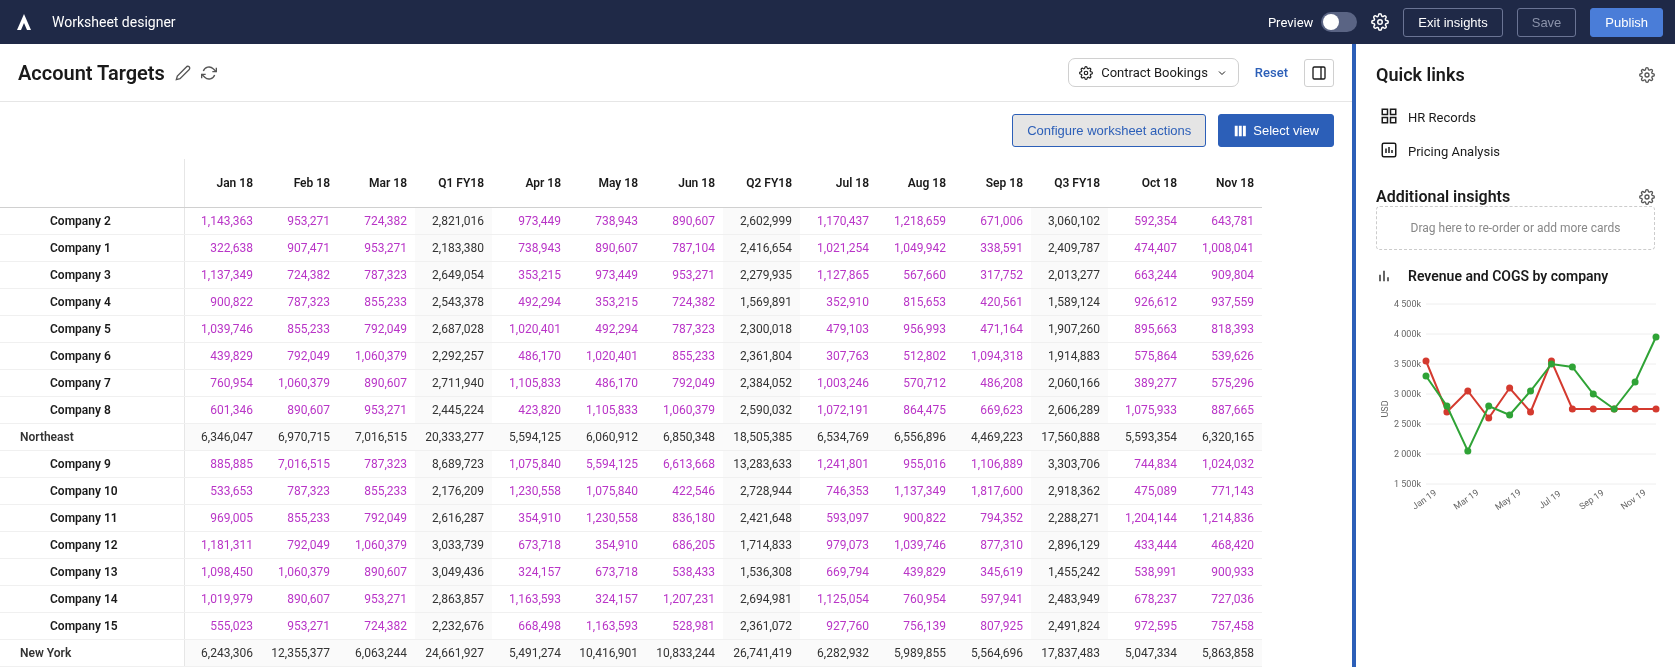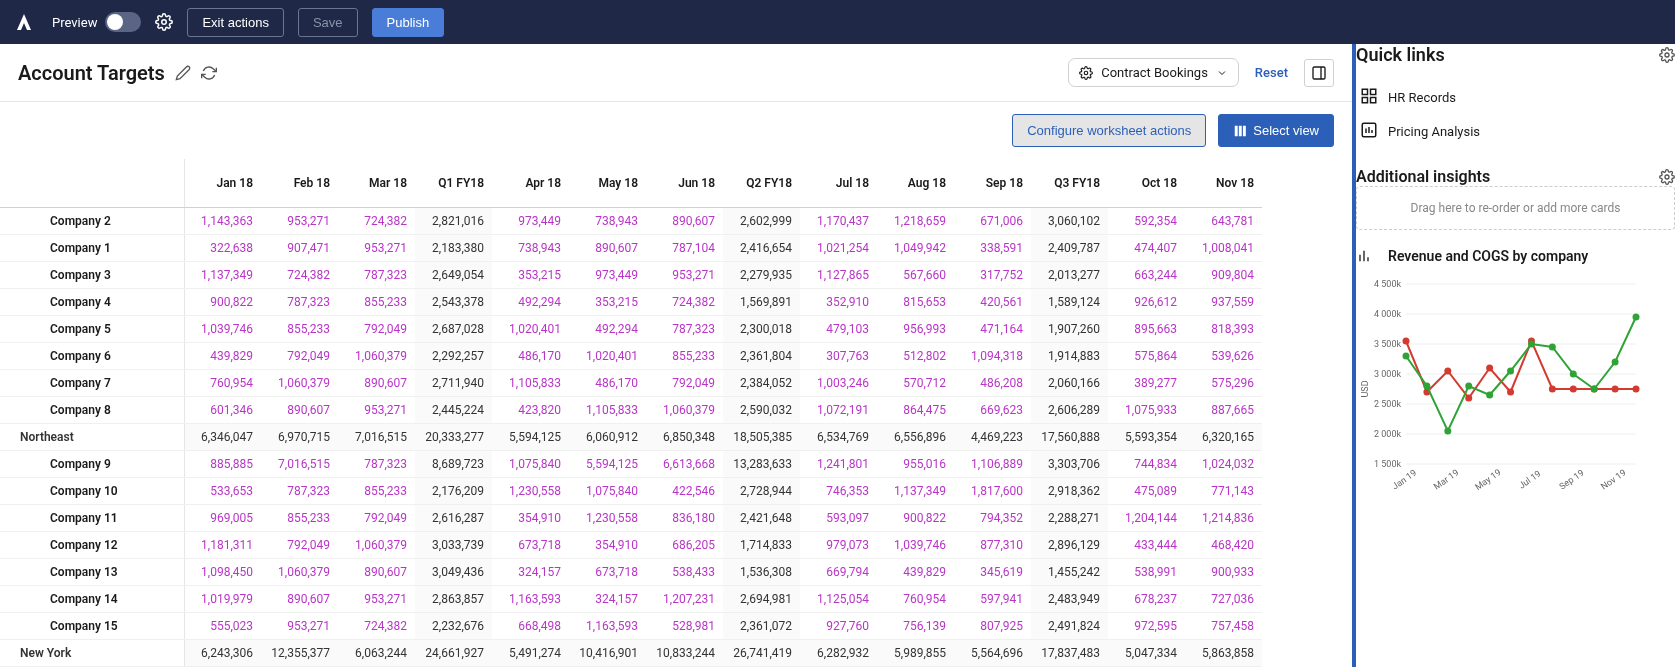--- a/index.html
+++ b/index.html
@@ -12,21 +12,21 @@
 .preview-wrap { display: flex; align-items: center; gap: 8px; }
 .toggle { width: 36px; height: 20px; background: #5a6484; border-radius: 10px; position: relative; }
 .toggle::after { content: ""; position: absolute; width: 16px; height: 16px; background: #fff; border-radius: 50%; top: 2px; left: 2px; }
 .topbar-btn { background: transparent; border: 1px solid #6a7494; color: #fff; padding: 6px 14px; border-radius: 3px; font-size: 13px; cursor: pointer; }
 .topbar-btn.disabled { color: #8a92aa; }
 .topbar-btn.publish { background: #4a7dd8; border-color: #4a7dd8; }
 .gear { color: #fff; cursor: pointer; }
 
 .body-wrap { display: flex; height: calc(100vh - 44px); }
 .main-col { flex: 1; display: flex; flex-direction: column; overflow: hidden; }
-.right-col { width: 323px; border-left: 4px solid #2c5fb8; display: flex; flex-direction: column; padding: 0; overflow-y: auto; }
+.right-col { width: 323px; border-left: 4px solid #2c5fb8; display: flex; flex-direction: column; padding: 20px; overflow-y: auto; }
 
 .page-header { display: flex; align-items: center; padding: 14px 18px; gap: 10px; border-bottom: 1px solid #e6e6e6; }
 .page-title { font-size: 20px; font-weight: 600; }
 .icon-btn { cursor: pointer; color: #555; }
 .page-header-right { margin-left: auto; display: flex; align-items: center; gap: 16px; }
 .dropdown { border: 1px solid #d0d0d0; border-radius: 7px; padding: 6px 10px; display: flex; align-items: center; gap: 8px; cursor: pointer; }
 .reset-link { color: #2c5fb8; font-weight: 500; cursor: pointer; }
 .panel-icon { border: 1px solid #d0d0d0; border-radius: 3px; padding: 5px 6px; cursor: pointer; }
 
 .actions-row { display: flex; justify-content: flex-end; gap: 12px; padding: 12px 18px; }
@@ -55,32 +55,33 @@
 </style>
 </head>
 <body>
 
 <div class="topbar">
   <div class="logo">
     <svg width="20" height="20" viewBox="0 0 20 20">
         <path d="M10 2 L17 18 L13 18 L10 11 L7 18 L3 18 Z" fill="#fff"></path>
       </svg>
   </div>
+  <div class="topbar-title">Worksheet designer</div>
   <div class="topbar-right">
     <div class="preview-wrap">
       <span>Preview</span>
       <div class="toggle"></div>
     </div>
     <span class="gear">
       <svg width="18" height="18" viewBox="0 0 24 24" fill="none" stroke="currentColor" stroke-width="2">
           <circle cx="12" cy="12" r="3"></circle>
           <path d="M19.4 15a1.65 1.65 0 0 0 .33 1.82l.06.06a2 2 0 1 1-2.83 2.83l-.06-.06a1.65 1.65 0 0 0-1.82-.33 1.65 1.65 0 0 0-1 1.51V21a2 2 0 1 1-4 0v-.09a1.65 1.65 0 0 0-1-1.51 1.65 1.65 0 0 0-1.82.33l-.06.06a2 2 0 1 1-2.83-2.83l.06-.06a1.65 1.65 0 0 0 .33-1.82 1.65 1.65 0 0 0-1.51-1H3a2 2 0 1 1 0-4h.09a1.65 1.65 0 0 0 1.51-1 1.65 1.65 0 0 0-.33-1.82l-.06-.06a2 2 0 1 1 2.83-2.83l.06.06a1.65 1.65 0 0 0 1.82.33h0a1.65 1.65 0 0 0 1-1.51V3a2 2 0 1 1 4 0v.09a1.65 1.65 0 0 0 1 1.51h0a1.65 1.65 0 0 0 1.82-.33l.06-.06a2 2 0 1 1 2.83 2.83l-.06.06a1.65 1.65 0 0 0-.33 1.82v0a1.65 1.65 0 0 0 1.51 1H21a2 2 0 1 1 0 4h-.09a1.65 1.65 0 0 0-1.51 1z"></path>
         </svg>
     </span>
-    <button class="topbar-btn">Exit actions</button>
+    <button class="topbar-btn">Exit insights</button>
     <button class="topbar-btn disabled">Save</button>
     <button class="topbar-btn publish">Publish</button>
   </div>
 </div>
 
 <div class="body-wrap">
   <div class="main-col">
     <div class="page-header">
       <div class="page-title">Account Targets</div>
       <span class="icon-btn">

